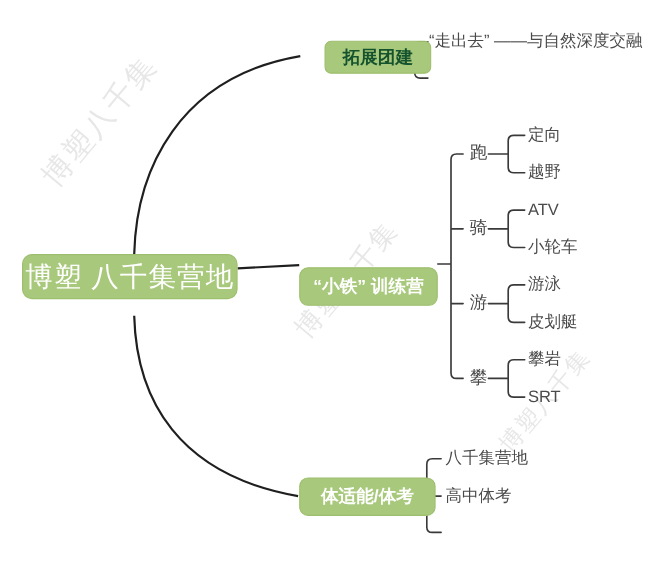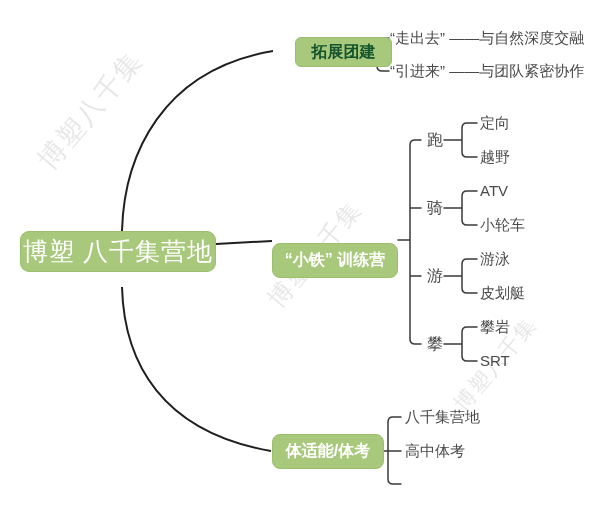--- a/index.html
+++ b/index.html
@@ -20,21 +20,21 @@
     display:flex;align-items:center;justify-content:center;
     box-sizing:border-box;white-space:nowrap;
   }
   .root{
     left:20px;top:231px;width:196px;height:41px;border-radius:9px;
     color:#ffffff;font-size:25px;letter-spacing:1px;
   }
   .branch{font-weight:bold;font-size:16px;}
   .b-top{left:274px;top:37px;width:97px;height:30px;border-radius:6px;color:#14532d;margin-left:21px;}
   .b-mid{left:272px;top:223px;width:126px;height:35px;border-radius:8px;color:#ffffff;margin-top:20px;}
-  .b-bot{left:272px;top:434px;width:112px;height:35px;border-radius:8px;color:#ffffff;}
+  .b-bot{left:272px;top:434px;width:124px;height:35px;border-radius:8px;color:#ffffff;}
   .leaf{
     position:absolute;z-index:3;color:#4a4a4a;font-size:15px;line-height:18px;
     white-space:nowrap;
     text-align:right;
   }
   .glabel{
     position:absolute;z-index:3;color:#4a4a4a;font-size:16px;line-height:18px;
     white-space:nowrap;
   }
 </style>
@@ -72,21 +72,20 @@
       <path d="M401 417 H393 Q388 417 388 422 V479 Q388 484 393 484 H401 M388 451 H401 M376 451 H388"></path>
     </g>
   </svg>
 
   <div class="node root">博塑 八千集营地</div>
   <div class="node branch b-top">拓展团建</div>
   <div class="node branch b-mid">“小铁” 训练营</div>
   <div class="node branch b-bot">体适能/体考</div>
 
   <div class="leaf" style="left:390px;top:29px;">“走出去” ——与自然深度交融</div>
-  <div class="leaf" style="left:390px;top:62px;">“引进来” ——与团队紧密协作</div>
 
   <div class="glabel" style="left:427px;top:131px;">跑</div>
   <div class="glabel" style="left:427px;top:199px;">骑</div>
   <div class="glabel" style="left:427px;top:267px;">游</div>
   <div class="glabel" style="left:427px;top:335px;">攀</div>
 
   <div class="leaf" style="left:480px;top:114px;">定向</div>
   <div class="leaf" style="left:480px;top:148px;">越野</div>
   <div class="leaf" style="left:480px;top:182px;">ATV</div>
   <div class="leaf" style="left:480px;top:216px;">小轮车</div>

